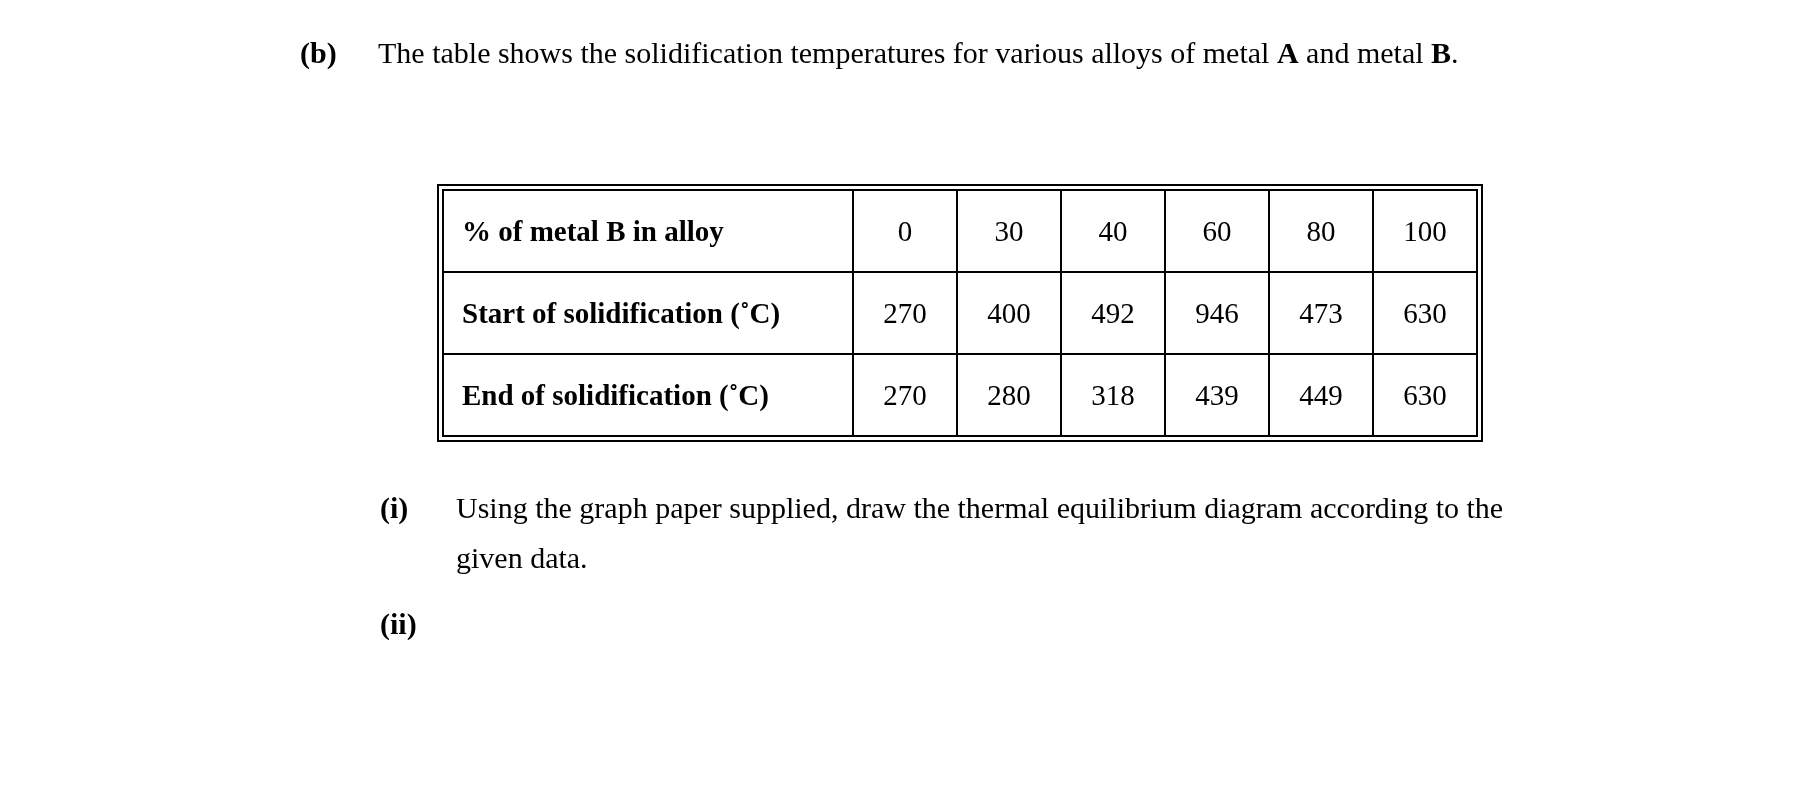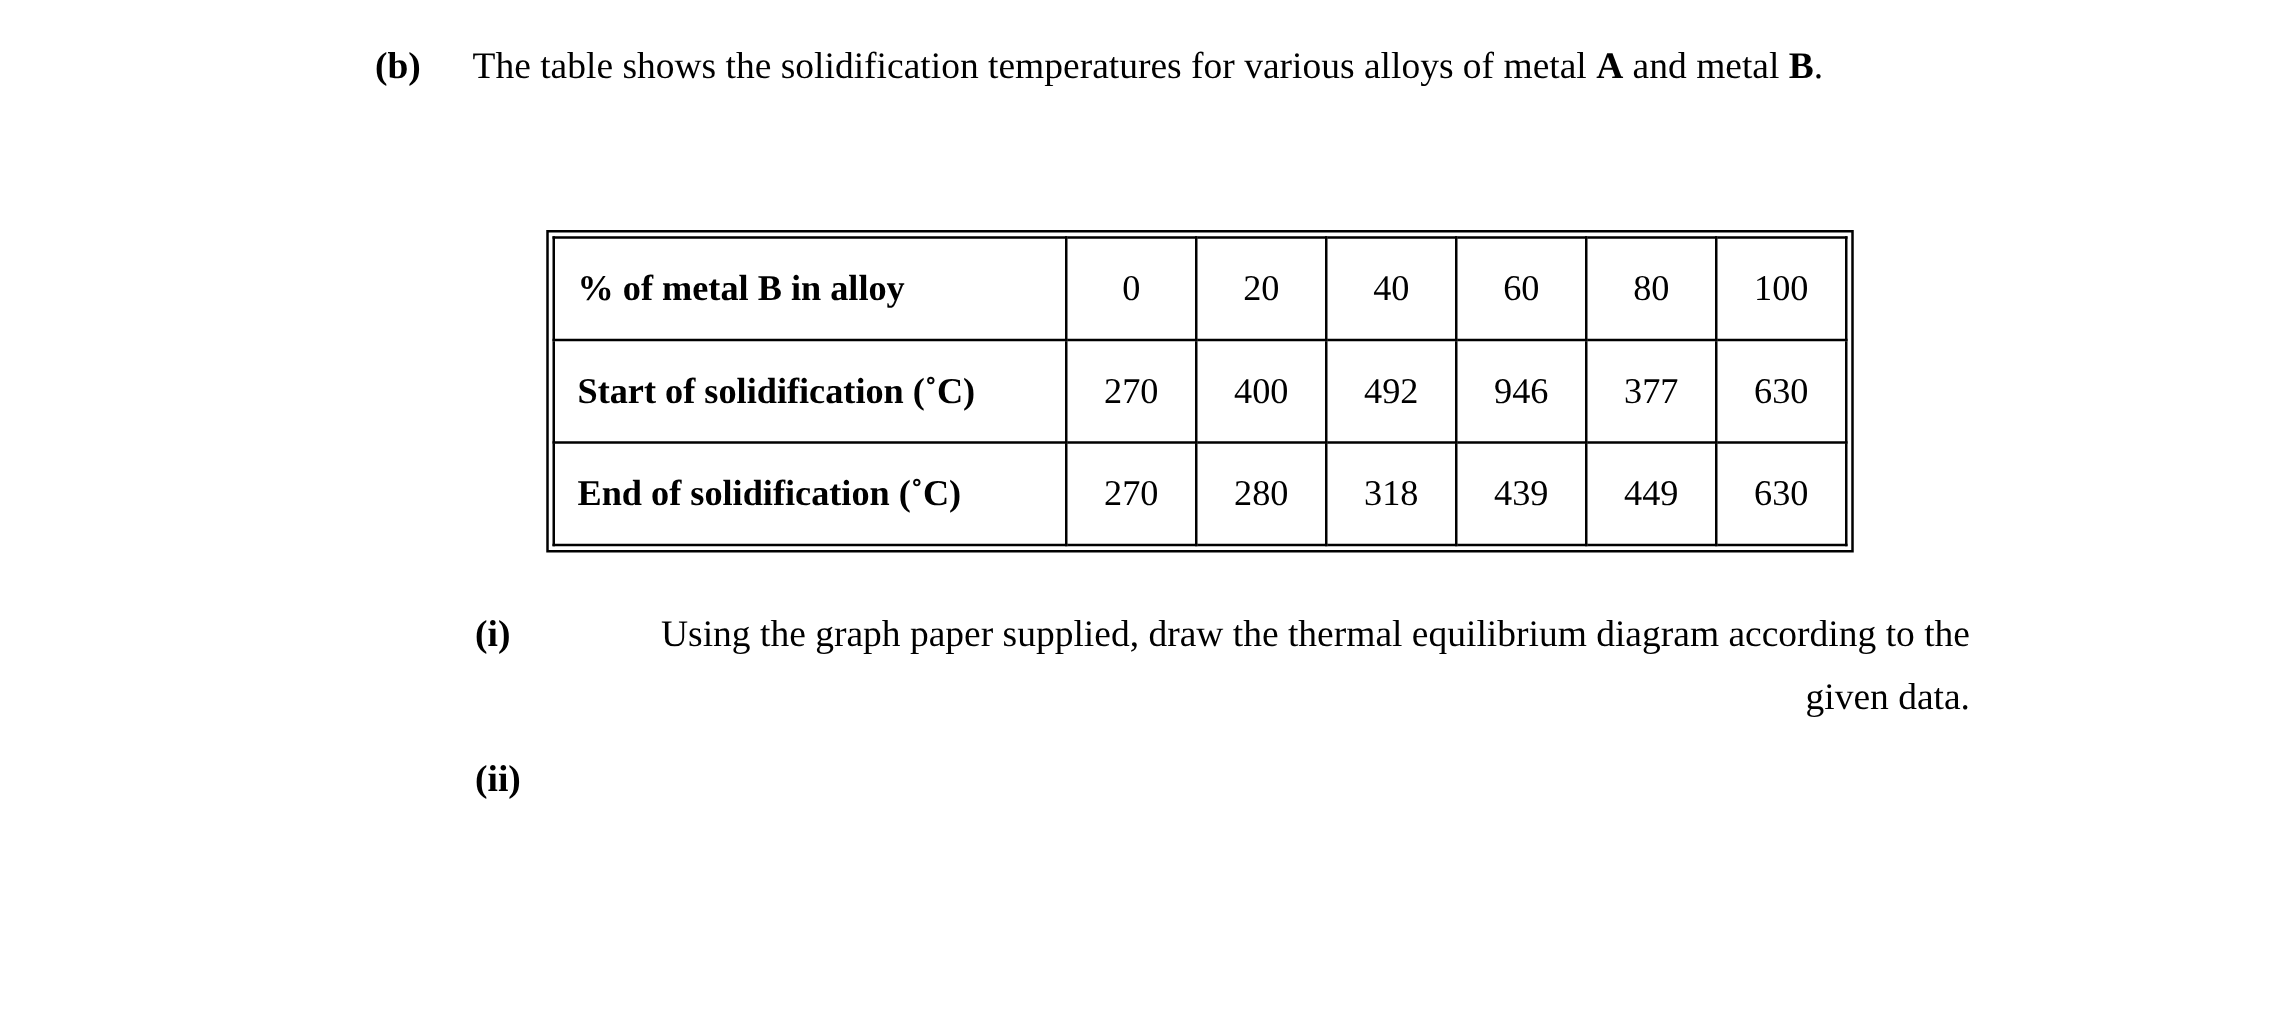--- a/index.html
+++ b/index.html
@@ -97,54 +97,53 @@
     font-weight: bold;
     font-size: 30px;
     line-height: 50px;
     flex: 0 0 0;
     min-width: 76px;
   }
   .subitem .body {
     font-size: 30px;
     line-height: 50px;
     max-width: 1120px;
-    text-align: right;
   }
 </style>
 </head>
 <body>
 
 <div class="page">
 
   <div class="part-b">
     <div class="part-b-label">(b)</div>
     <div class="part-b-text">
       <span>The table shows the solidification temperatures for various alloys of metal </span><span class="b">A</span><span> and metal </span><span class="b">B</span><span>.</span>
     </div>
   </div>
 
   <div class="table-outer">
     <table class="data">
       <tbody>
           <tr>
         <td class="rowhead">% of metal B in alloy</td>
         <td class="val">0</td>
-        <td class="val">20</td>
+        <td class="val">30</td>
         <td class="val">40</td>
         <td class="val">60</td>
         <td class="val">80</td>
         <td class="val">100</td>
       </tr>
       <tr>
         <td class="rowhead">Start of solidification (˚C)</td>
         <td class="val">270</td>
         <td class="val">400</td>
         <td class="val">492</td>
         <td class="val">946</td>
-        <td class="val">377</td>
+        <td class="val">473</td>
         <td class="val">630</td>
       </tr>
       <tr>
         <td class="rowhead">End of solidification (˚C)</td>
         <td class="val">270</td>
         <td class="val">280</td>
         <td class="val">318</td>
         <td class="val">439</td>
         <td class="val">449</td>
         <td class="val">630</td>

